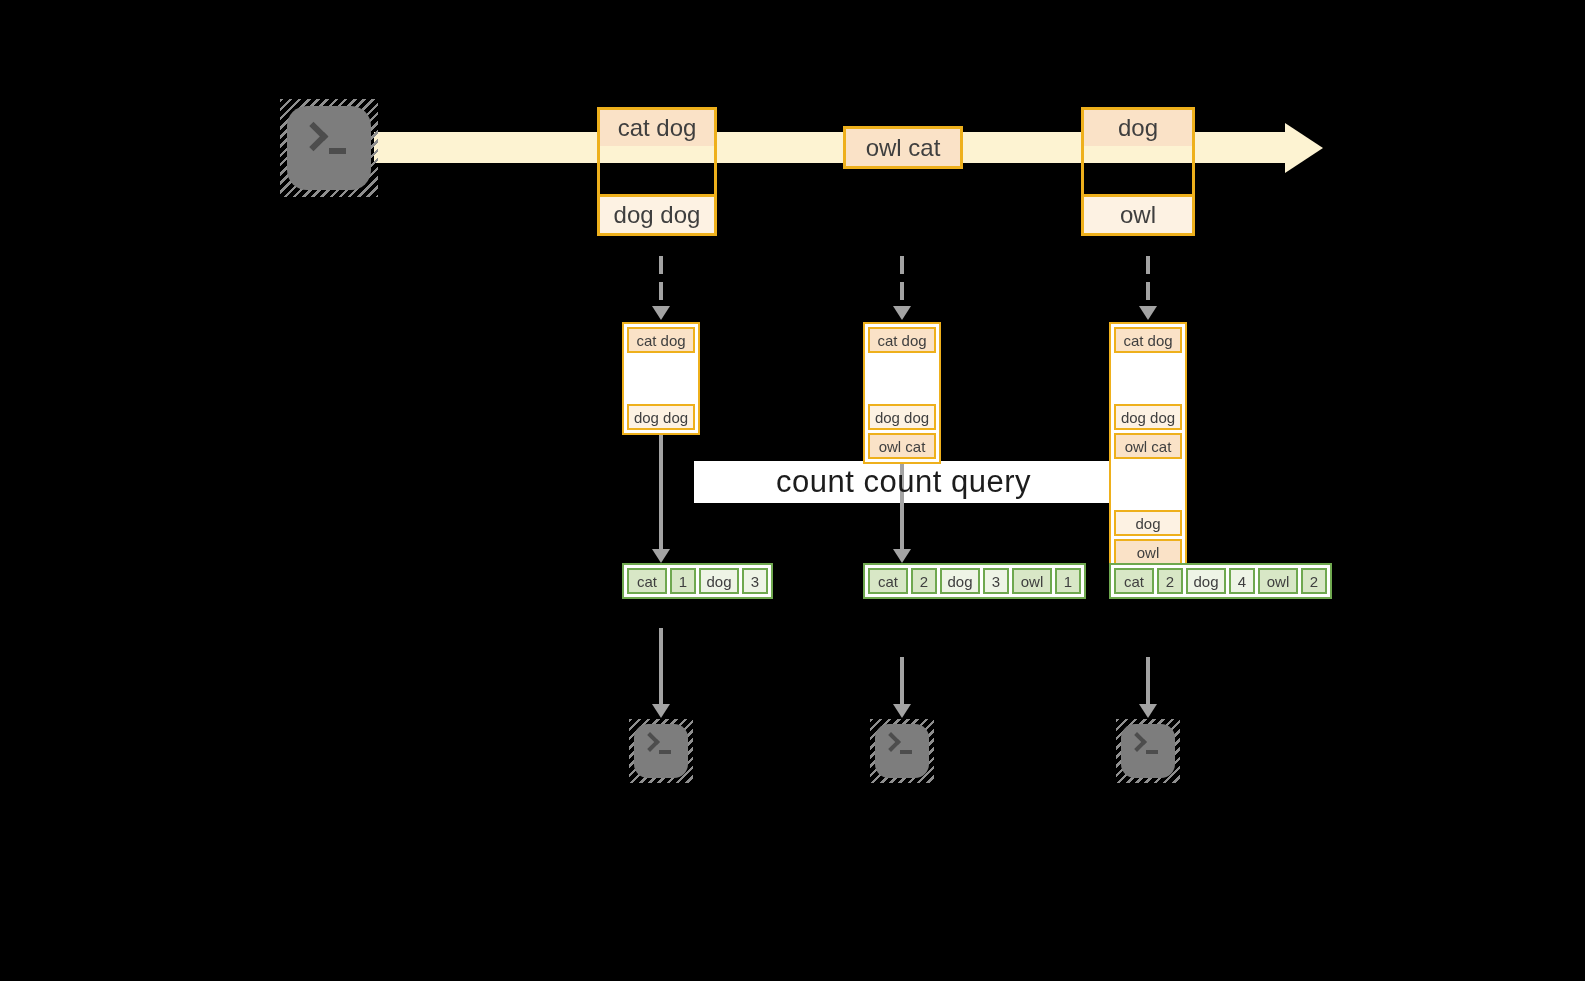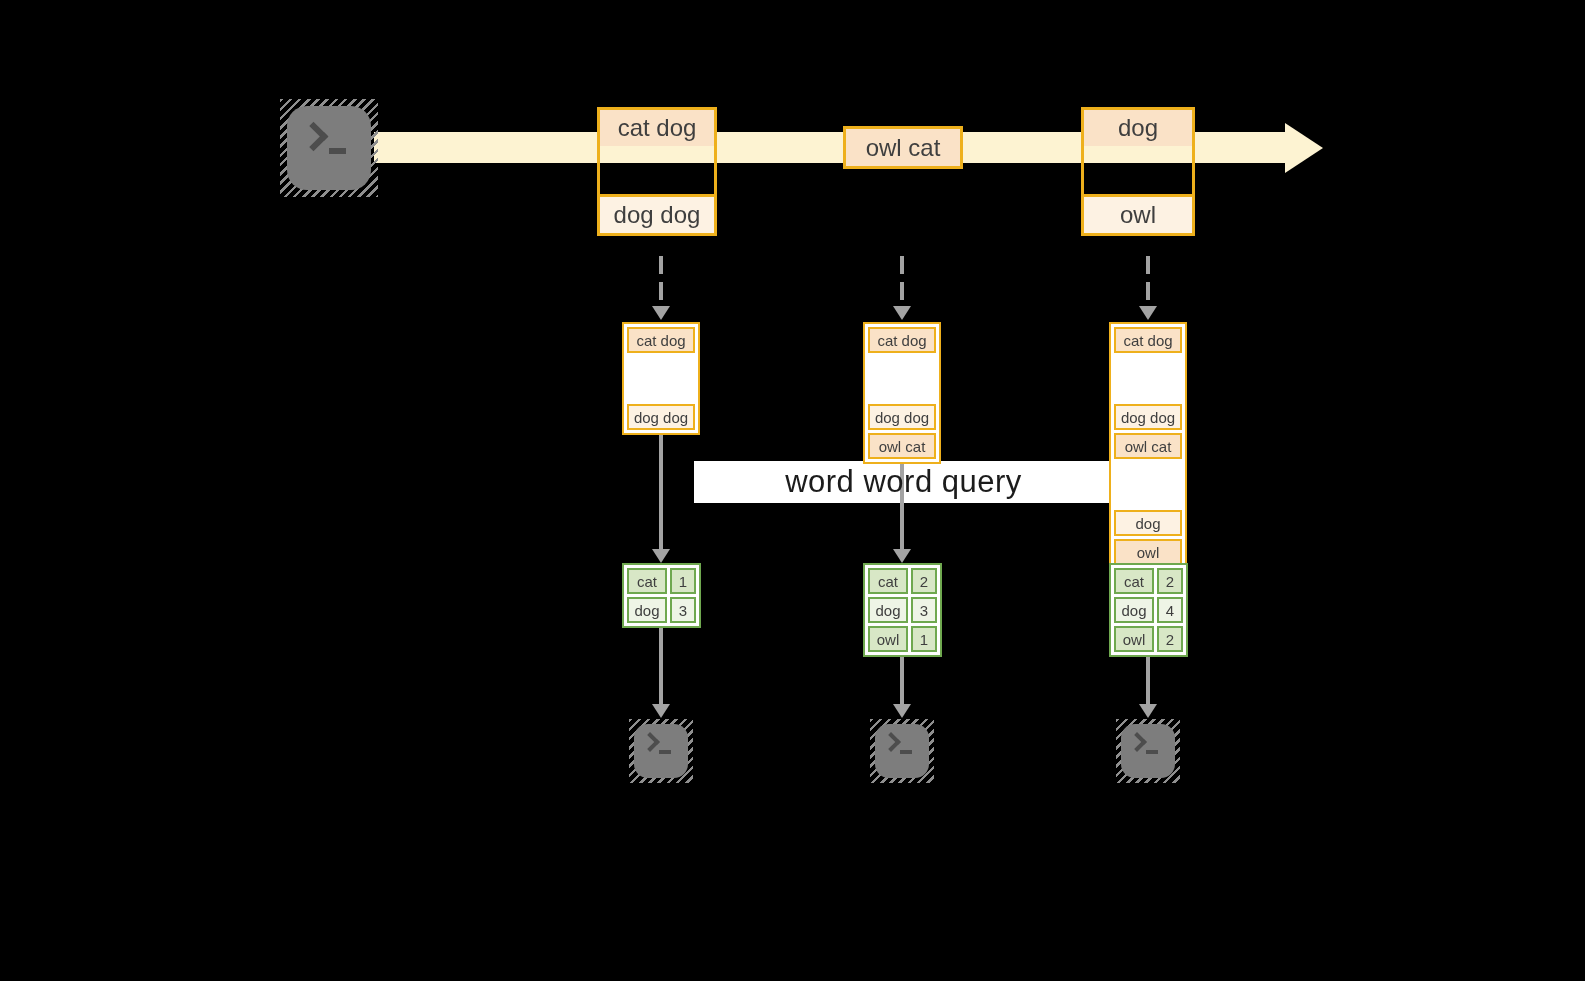--- a/index.html
+++ b/index.html
@@ -49,21 +49,21 @@
                justify-content:center;font-size:15px;color:#3f3f3f;}
 
   
   .banner{left:694px;top:461px;width:419px;height:42px;background:#ffffff;z-index:1;}
   .banner-text{left:694px;top:461px;width:419px;height:42px;display:flex;align-items:center;
                justify-content:center;font-size:31px;font-weight:300;color:#1c1c1c;z-index:3;
                letter-spacing:0.5px;}
 
   
   .gtable{border:2px solid #6fa84f;background:#fff;padding:3px;display:flex;
-          flex-direction:column;gap:3px;z-index:4;}
+          flex-direction:row;gap:3px;z-index:4;}
   .grow{display:flex;gap:3px;}
   .cell{border:2px solid #6fa84f;height:22px;display:flex;align-items:center;
         justify-content:center;font-size:15px;color:#3f3f3f;}
   .cell.word{width:36px;}
   .cell.num{width:22px;}
   .gfill-a{background:#d8e7c6;}
   .gfill-b{background:#eef4e6;}
 </style>
 </head>
 <body>
@@ -111,21 +111,21 @@
 </div>
 <div class="abs arrow" style="left:893px;top:416px;height:147px;">
   <div class="line"></div>
     <div class="head"></div>
 </div>
 <div class="abs arrow" style="left:1139px;top:474px;height:89px;">
   <div class="line"></div>
     <div class="head"></div>
 </div>
 
-<div class="abs banner-text">word word query</div>
+<div class="abs banner-text">count count query</div>
 
 <div class="abs stack" style="left:622px;top:322px;">
   <div class="srow fill-a">cat dog</div>
   <div class="srow fill-b">dog dog</div>
 </div>
 <div class="abs stack" style="left:863px;top:322px;">
   <div class="srow fill-a">cat dog</div>
   <div class="srow fill-b">dog dog</div>
   <div class="srow fill-a">owl cat</div>
 </div>

